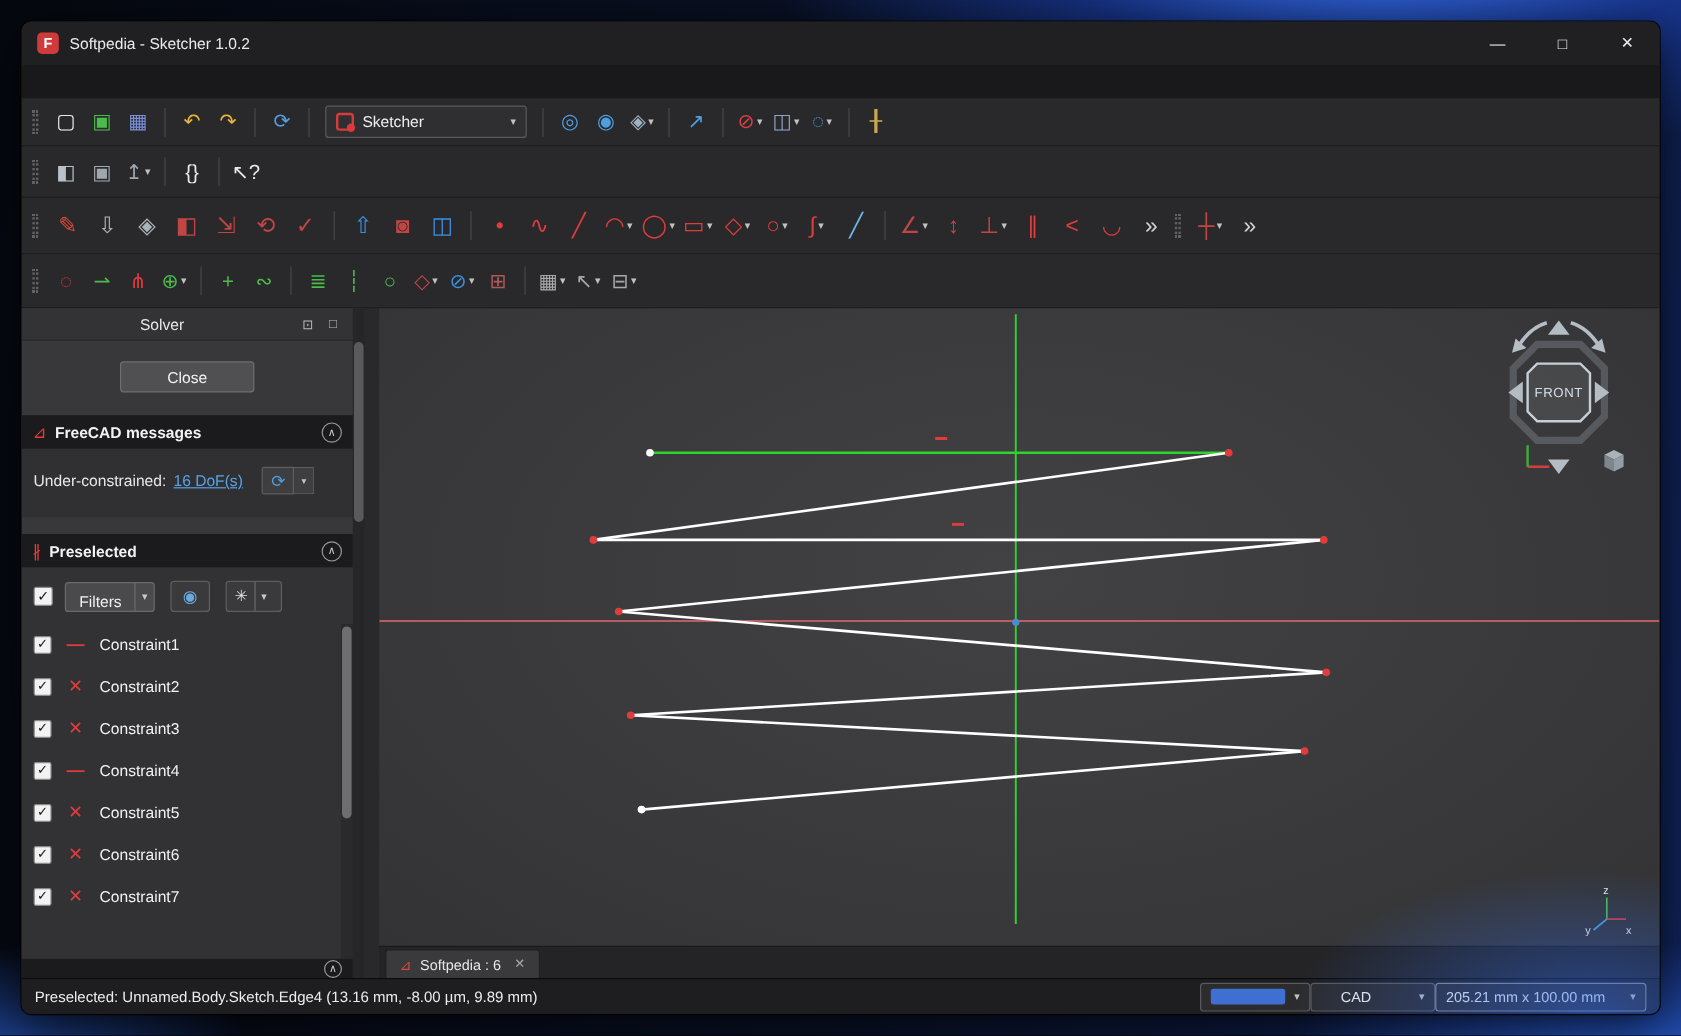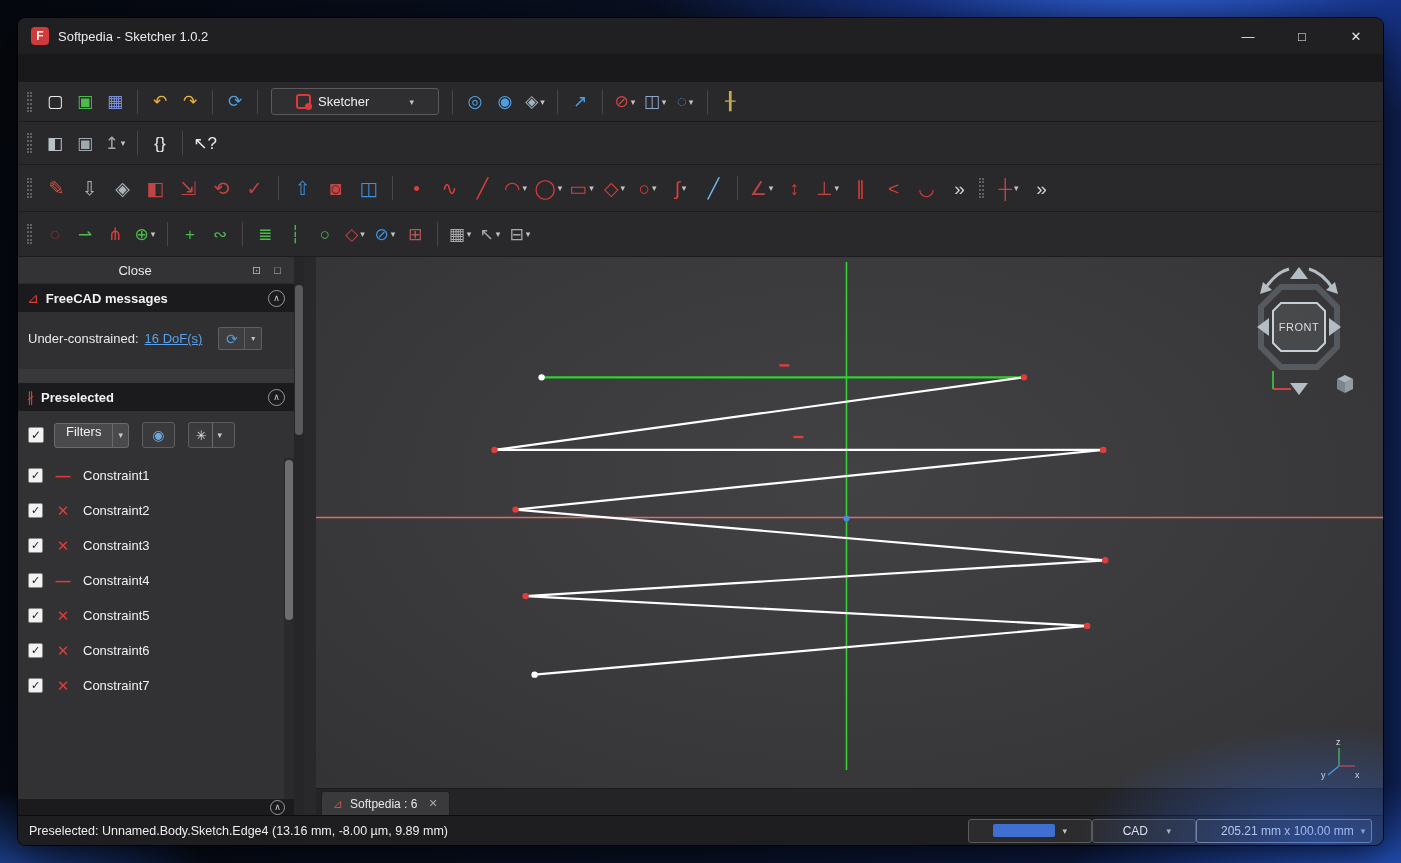--- a/index.html
+++ b/index.html
@@ -35,21 +35,21 @@
   .tbgroup{display:flex;align-items:center;}
   .tbitem{min-width:30px;height:30px;display:flex;align-items:center;justify-content:center;border-radius:3px;padding:0 2px;}
   .tbitem .glyph{font-size:17px;line-height:1;}
   .tbitem .dd{display:none;font-size:9px;color:#c2c2c2;margin-left:2px;}
   .tbitem.has-dd .dd{display:inline;}
   .tb3 .tbitem{min-width:33px;height:33px;}
   .tb3 .tbitem .glyph{font-size:19px;}
   .sep{width:1px;height:24px;background:#474749;margin:0 7px;flex:none;}
   .grip{width:5px;height:20px;border-left:2px dotted #616163;border-right:2px dotted #616163;margin:0 8px 0 3px;flex:none;}
 
-  .combo{display:flex;align-items:center;gap:7px;height:27px;background:#2f2f31;border:1px solid #5a5a5c;border-radius:3px;padding:0 24px;}
+  .combo{display:flex;align-items:center;gap:7px;height:27px;background:#2f2f31;border:1px solid #5a5a5c;border-radius:3px;padding:0 8px;}
   .combo-label{font-size:13px;color:#eeeeee;white-space:nowrap;}
   .combo-arrow{margin-left:auto;font-size:9px;color:#c2c2c2;}
   .wb-combo{width:168px;margin:0 6px;}
   .wb-icon{width:15px;height:15px;border:2px solid #d93a3a;border-radius:3px;position:relative;flex:none;}
   .wb-icon::after{content:"";position:absolute;right:-3px;bottom:-3px;width:7px;height:7px;background:#d93a3a;border-radius:50%;}
 
   
   .body{flex:1;display:flex;min-height:0;background:#29292b;}
   .sidebar{width:286px;flex:none;position:relative;background:#38383a;display:flex;margin-right:12px;}
   .sidebar-inner{flex:1;display:flex;flex-direction:column;min-width:0;margin-right:10px;}
@@ -75,21 +75,21 @@
   .dof-link{color:#59a1e8;text-decoration:underline;cursor:pointer;}
   .mini-split{display:flex;margin-left:10px;}
   .mini-btn{width:27px;height:23px;background:#3e3e40;border:1px solid #5e5e60;border-radius:2px 0 0 2px;display:flex;align-items:center;justify-content:center;}
   .mini-btn .glyph{color:#4f9fe0;font-size:14px;line-height:1;}
   .mini-dd{width:17px;height:23px;background:#3e3e40;border:1px solid #5e5e60;border-left:none;border-radius:0 2px 2px 0;display:flex;align-items:center;justify-content:center;font-size:8px;color:#c2c2c2;}
 
   .constraints-body{flex:1;display:flex;flex-direction:column;background:#323234;min-height:0;}
   .filters-row{display:flex;align-items:center;padding:11px 10px 8px;flex:none;}
   .checkbox{width:16px;height:16px;background:#f2f2f2;border:1px solid #8a8a8a;border-radius:2px;color:#161616;font-size:12px;line-height:14px;text-align:center;font-weight:bold;flex:none;}
   .checkbox.sm{width:15px;height:15px;font-size:11px;line-height:13px;}
-  .filters-btn{display:flex;align-items:flex-start;height:25px;background:#4a4a4c;border:1px solid #6a6a6c;border-radius:3px;font-size:13px;color:#f0f0f0;margin-left:10px;}
+  .filters-btn{display:flex;align-items:flex-end;height:25px;background:#4a4a4c;border:1px solid #6a6a6c;border-radius:3px;font-size:13px;color:#f0f0f0;margin-left:10px;}
   .filters-btn .fb-label{padding:0 11px;}
   .fb-dd{border-left:1px solid #6a6a6c;height:100%;display:flex;align-items:center;padding:0 5px;font-size:9px;color:#c8c8c8;}
   .sq-btn{height:26px;min-width:33px;background:#3a3a3c;border:1px solid #5e5e60;border-radius:3px;display:flex;align-items:center;justify-content:center;margin-left:13px;color:#e0e0e0;font-size:13px;}
   .sq-btn.wide{min-width:47px;gap:5px;}
   .eye{color:#6aa8e0;font-size:14px;line-height:1;}
 
   .constraint-list-wrap{flex:1;display:flex;min-height:0;margin-top:2px;}
   .constraint-list{flex:1;overflow:hidden;}
   .constraint-row{height:35px;display:flex;align-items:center;gap:10px;padding:0 6px 0 10px;font-size:13px;color:#f2f2f2;}
   .c-icon{width:20px;text-align:center;font-size:15px;font-weight:bold;line-height:1;}
@@ -416,25 +416,28 @@
             <span class="dd">▾</span>
         </span>
         </div>
     </div>
 
     <div class="body">
 
       <aside class="sidebar">
         <div class="sidebar-inner">
           <div class="tasks-header">
-            <span class="tasks-title">Close</span>
+            <span class="tasks-title">Solver</span>
             <span class="dock-btn">⊡</span>
             <span class="dock-btn">□</span>
           </div>
 
+          <div class="close-row">
+            <button class="close-btn">Close</button>
+          </div>
 
           <div class="section-header">
             <span class="hdr-icon red">⊿</span>
             <span class="hdr-title">FreeCAD messages</span>
             <span class="collapse-circle">
                 <span>∧</span>
               </span>
           </div>
           <div class="solver-content">
             <span>Under-constrained:</span>

